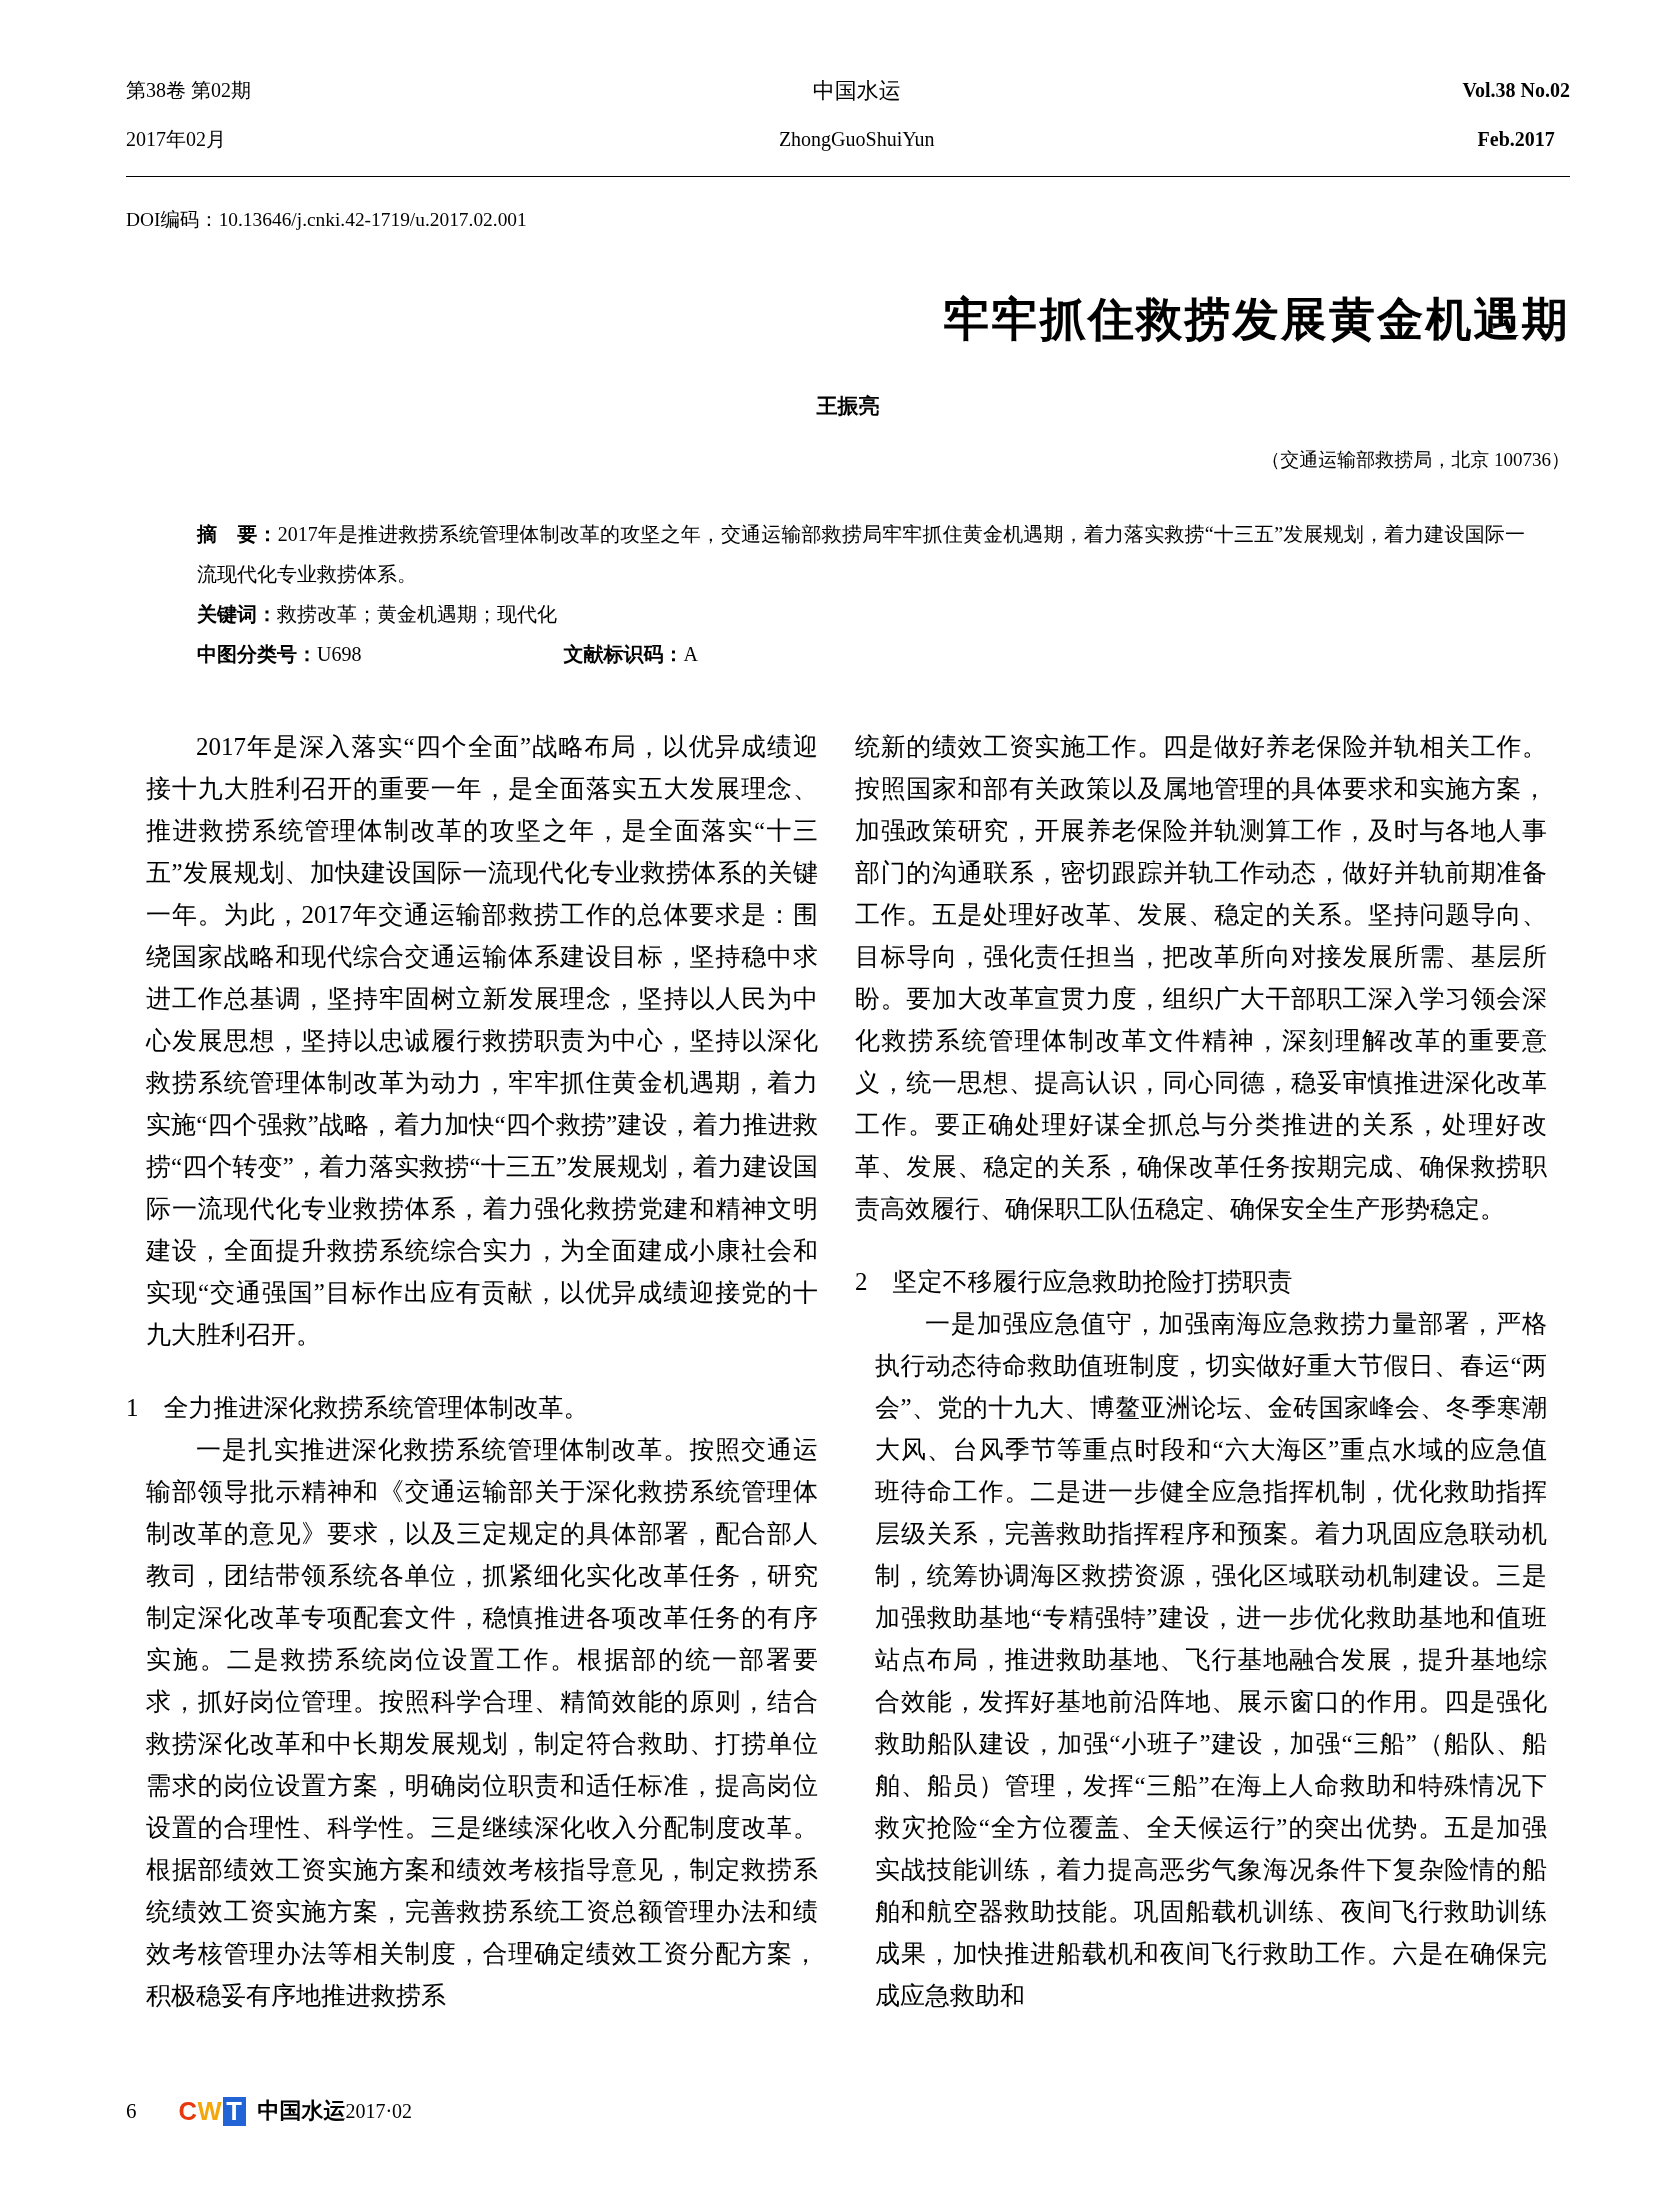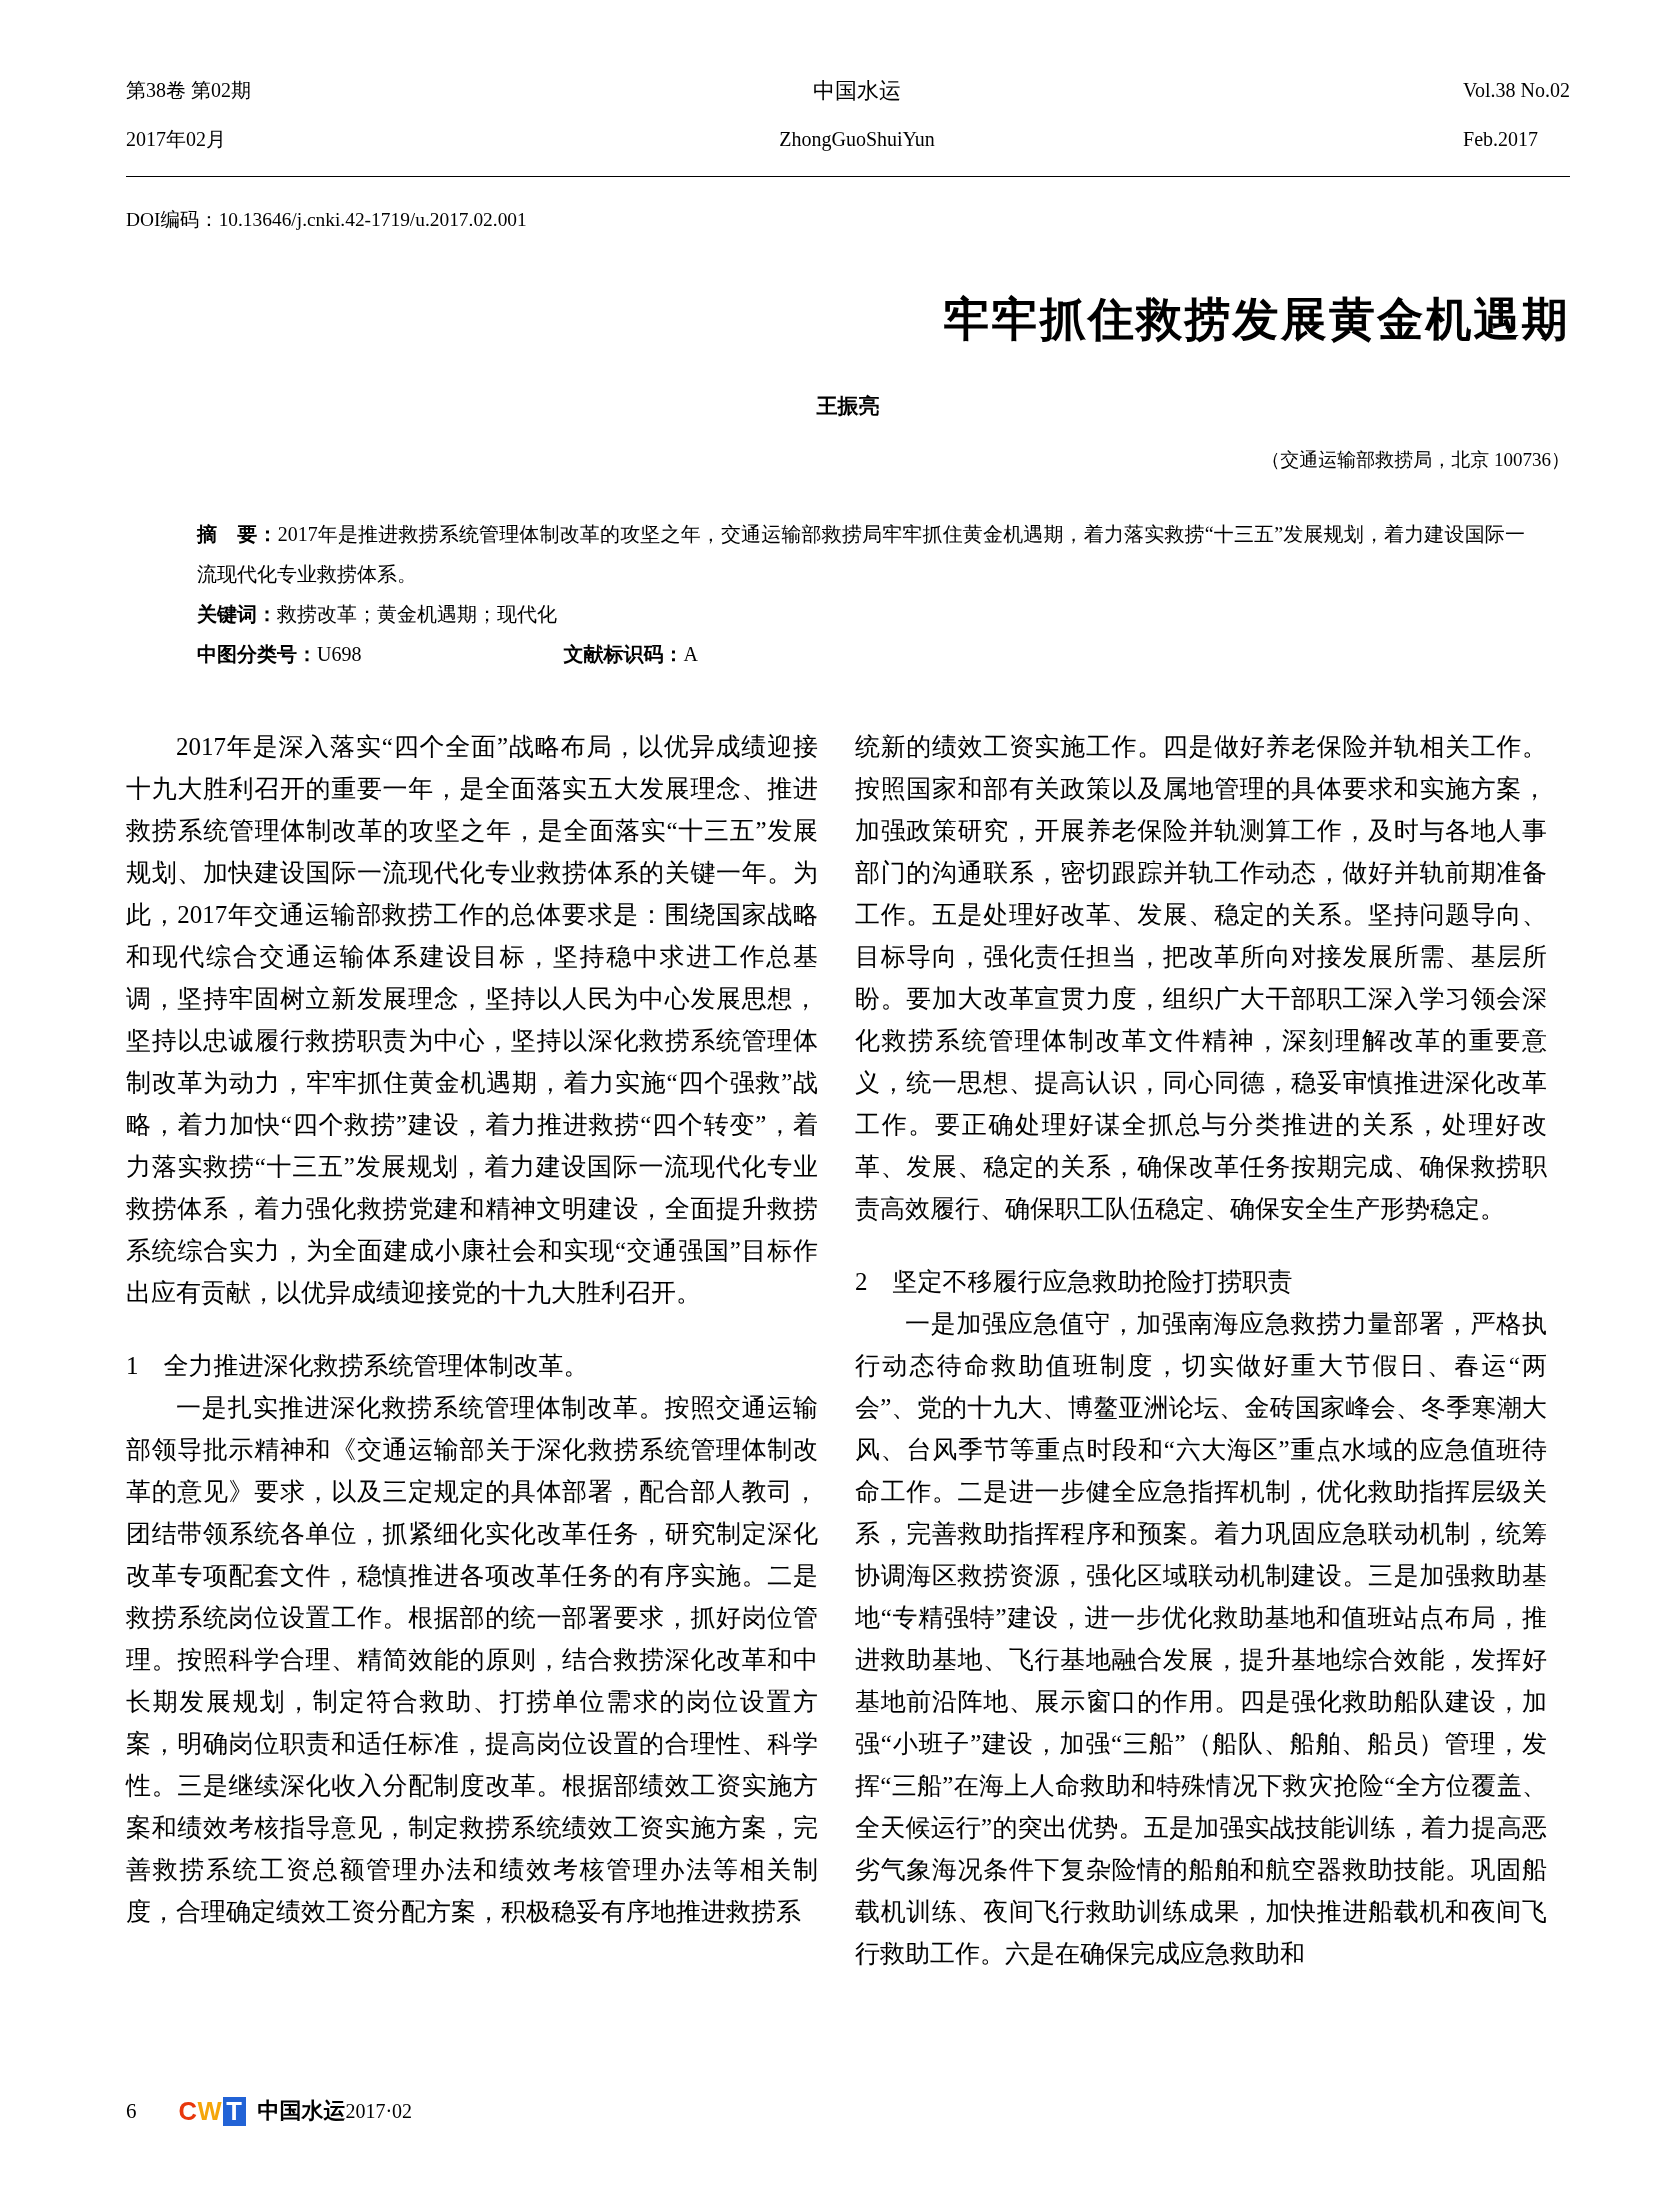--- a/index.html
+++ b/index.html
@@ -10,41 +10,41 @@
     box-sizing:border-box;
     padding:66px 110px 0 126px;
     font-family:"Liberation Serif","DejaVu Serif",serif;
     color:#000;
     overflow:hidden;
   }
   
   .jheader { display:flex; justify-content:space-between; align-items:flex-start; }
   .jheader .hcol { font-size:20px; line-height:49px; white-space:nowrap; }
   .jheader .hcol.center { text-align:center; }
-  .jheader .hcol.right { text-align:left; }
+  .jheader .hcol.right { text-align:center;font-weight:bold; }
   .jheader .cn-big { font-size:22px; }
   .header-rule { border:none; border-top:1.8px solid #000; margin:11.5px 0 0 0; }
   
   .doi-line { margin-top:29px; font-size:19.4px; }
   
   .article-title { margin-top:46px; text-align:right; font-weight:bold; font-size:46px; line-height:1.78; letter-spacing:2.2px; }
   .author-line { margin-top:32px; text-align:center; font-size:21px; font-weight:bold; font-family:"Liberation Sans","DejaVu Sans",sans-serif; }
   .affiliation-line { margin-top:27px; text-align:right; font-size:19px; }
   
   .abstract-block { margin:41px 0 0 71px; width:1328px; font-size:20px; line-height:40px; text-align:justify; }
   .abstract-block p { margin:0; }
   .abstract-block .blabel { font-weight:bold; font-family:"Liberation Sans","DejaVu Sans",sans-serif; }
   .meta-line { display:flex; gap:12px; white-space:nowrap; }
   .meta-line .meta-item2 { margin-left:190px; }
   .meta-line .meta-item3 { margin-left:106px; }
   
   .columns { display:flex; gap:37px; margin-top:52px; }
   .col { width:692px; font-size:25px; line-height:42px; text-align:justify; }
   .col p { margin:0; }
-  .col p.indent { text-indent:2em; }
+  .col p.indent { text-indent:2em;margin-left:20px; }
   .section-heading { font-size:25px; font-weight:normal; line-height:42px; margin:31px 0 0 0; }
   
   .pfooter { position:absolute; left:126px; top:2096px; display:flex; align-items:center; font-size:21px; }
   .pfooter .pageno { margin-right:42px; }
   .cwt-logo { font-family:"Liberation Sans","DejaVu Sans",sans-serif; font-weight:bold; font-size:25.6px; letter-spacing:0.4px; display:inline-flex; align-items:center; }
   .cwt-c { color:#e8380d; }
   .cwt-w { color:#f5a60a; }
   .cwt-t { color:#ffffff; background:#2263d6; padding:0 3.5px; margin-left:0.9px; }
   .footer-journal { margin-left:11.5px; font-weight:bold; font-family:"Liberation Sans","DejaVu Sans",sans-serif; font-size:22px; }
   .footer-issue { font-size:20px; }

